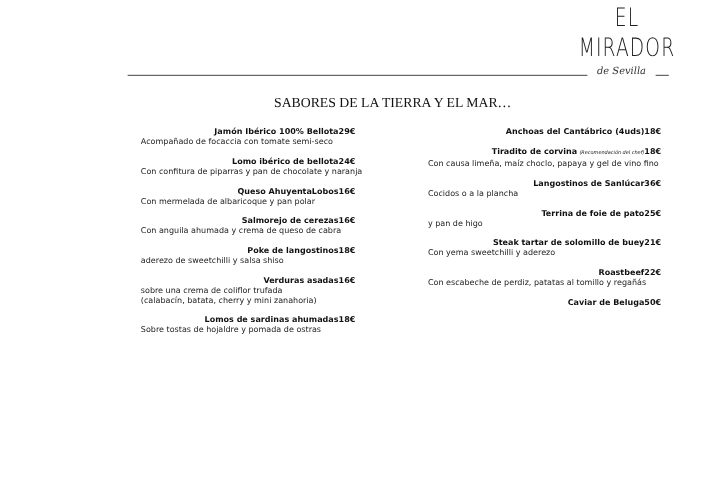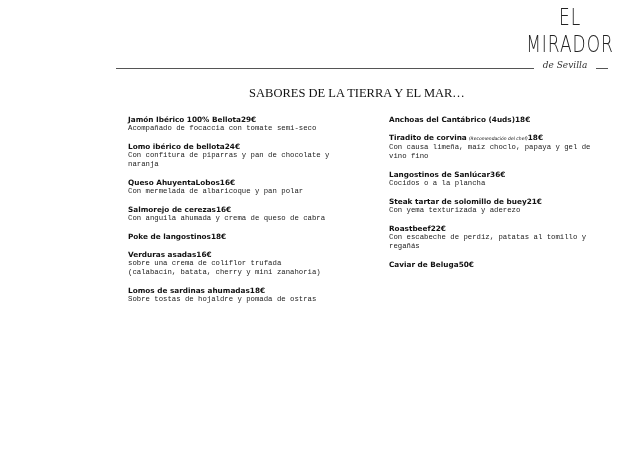--- a/index.html
+++ b/index.html
@@ -9,24 +9,24 @@
     .logo .mirador { font-family: "DejaVu Sans", sans-serif; font-weight: 200; font-size: 17px; letter-spacing: 1px; line-height: 18px; transform: scaleY(1.35); display: block; margin-top: 9px; }
     .rule-line { position: absolute; top: 68px; height: 1px; background: #555; }
     .rule-left { left: 116px; width: 418px; }
     .rule-right { left: 596px; width: 12px; }
     .sevilla { position: absolute; left: 537px; top: 60px; width: 56px; text-align: center; font-family: "DejaVu Serif", serif; font-style: italic; font-size: 9px; color: #333; }
     .section-title { position: absolute; left: 0; top: 86px; width: 640px; text-align: center; font-family: "Liberation Serif", serif; font-size: 12.5px; color: #111; padding-left: 74px; box-sizing: border-box; }
     .column { position: absolute; top: 115px; }
     .col-left { left: 128px; width: 205px; }
     .col-right { left: 389px; width: 222px; }
     .item { margin-bottom: 9px; }
-    .item-head { display: flex; justify-content: flex-start; font-size: 7.3px; font-weight: bold; line-height: 9px; }
+    .item-head { display: flex; justify-content: flex-end; font-size: 7.3px; font-weight: bold; line-height: 9px; }
     .item-name .note { font-size: 4.5px; font-weight: normal; font-style: italic; margin-left: 2px; }
     .item-price { padding-right: 10px; }
-    .item-desc { font-size: 7.3px; line-height: 9px; color: #222; font-family: Liberation Mono, monospace; }
+    .item-desc { font-size: 7.3px; line-height: 9px; color: #222; }
   </style>
 </head>
 <body>
 
 <div class="logo">
   <span class="el">EL</span>
   <span class="mirador">MIRADOR</span>
 </div>
 <div class="rule-line rule-left"></div>
 <div class="sevilla">de Sevilla</div>
@@ -61,20 +61,21 @@
         <span class="item-name"><span>Salmorejo de cerezas</span></span>
         <span class="item-price">16€</span>
       </div>
       <div class="item-desc">Con anguila ahumada y crema de queso de cabra</div>
     </div>
     <div class="item">
       <div class="item-head">
         <span class="item-name"><span>Poke de langostinos</span></span>
         <span class="item-price">18€</span>
       </div>
+      <div class="item-desc">aderezo de sweetchilli y salsa shiso</div>
     </div>
     <div class="item">
       <div class="item-head">
         <span class="item-name"><span>Verduras asadas</span></span>
         <span class="item-price">16€</span>
       </div>
       <div class="item-desc">sobre una crema de coliflor trufada</div>
       <div class="item-desc">(calabacín, batata, cherry y mini zanahoria)</div>
     </div>
     <div class="item">
@@ -100,27 +101,32 @@
       <div class="item-desc">Con causa limeña, maíz choclo, papaya y gel de vino fino</div>
     </div>
     <div class="item">
       <div class="item-head">
         <span class="item-name"><span>Langostinos de Sanlúcar</span></span>
         <span class="item-price">36€</span>
       </div>
       <div class="item-desc">Cocidos o a la plancha</div>
     </div>
     <div class="item">
+      <div class="item-head">
+        <span class="item-name"><span>Terrina de foie de pato</span></span>
+        <span class="item-price">25€</span>
+      </div>
+      <div class="item-desc">y pan de higo</div>
     </div>
     <div class="item">
       <div class="item-head">
         <span class="item-name"><span>Steak tartar de solomillo de buey</span></span>
         <span class="item-price">21€</span>
       </div>
-      <div class="item-desc">Con yema texturizada y aderezo</div>
+      <div class="item-desc">Con yema sweetchilli y aderezo</div>
     </div>
     <div class="item">
       <div class="item-head">
         <span class="item-name"><span>Roastbeef</span></span>
         <span class="item-price">22€</span>
       </div>
       <div class="item-desc">Con escabeche de perdiz, patatas al tomillo y regañás</div>
     </div>
     <div class="item">
       <div class="item-head">

